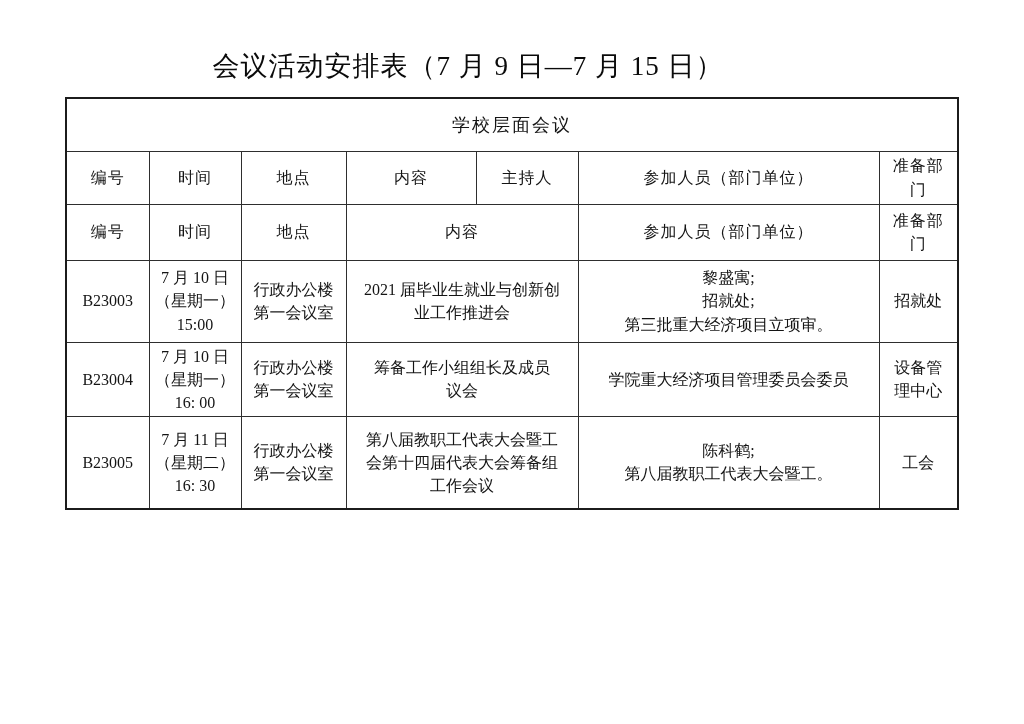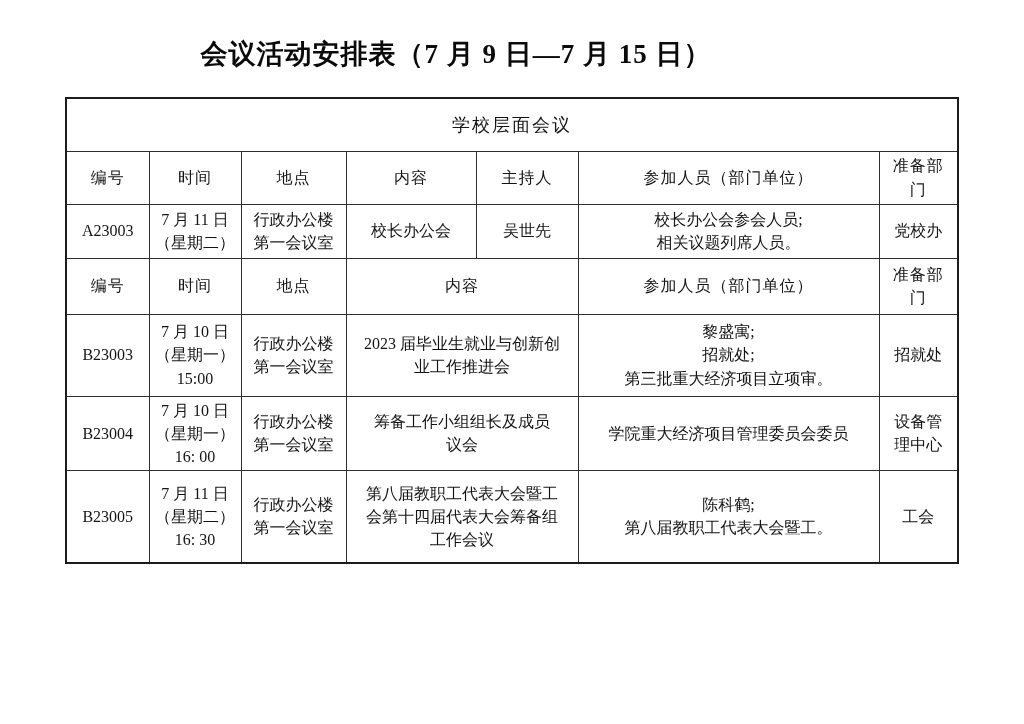--- a/index.html
+++ b/index.html
@@ -9,24 +9,24 @@
     font-family: "Liberation Serif", "DejaVu Serif", serif;
     color: #111;
     overflow: hidden;
   }
   .page { position: relative; width: 1024px; height: 724px; background: #fff; }
   .doc-title {
     position: absolute;
     top: 36px; left: 0; width: 912px;
     text-align: center;
     font-size: 27px;
-    font-weight: bold;
+    font-weight: normal;
     color: #0a0a0a;
     letter-spacing: 1px;
-    margin: 0;
+    margin: 12px;
   }
   table.schedule {
     position: absolute;
     top: 97px; left: 65px;
     width: 892px;
     border-collapse: collapse;
     table-layout: fixed;
     border: 2px solid #1c1c1c;
   }
   table.schedule td {
@@ -77,53 +77,41 @@
       <td class="th">编号</td>
       <td class="th">时间</td>
       <td class="th">地点</td>
       <td class="th">内容</td>
       <td class="th">主持人</td>
       <td class="th">参加人员（部门单位）</td>
       <td class="th">准备部
 门</td>
     </tr>
 
-    <tr style="height:54px">
-      <td>A23003</td>
-      <td>7 月 11 日
-（星期二）</td>
-      <td>行政办公楼
-第一会议室</td>
-      <td>校长办公会</td>
-      <td>吴世先</td>
-      <td>校长办公会参会人员;
-相关议题列席人员。</td>
-      <td>党校办</td>
-    </tr>
 
 
 
     <tr style="height:56px">
       <td class="th">编号</td>
       <td class="th">时间</td>
       <td class="th">地点</td>
       <td class="th" colspan="2">内容</td>
       <td class="th">参加人员（部门单位）</td>
       <td class="th">准备部
 门</td>
     </tr>
 
     <tr style="height:82px">
       <td>B23003</td>
       <td>7 月 10 日
 （星期一）
 15:00</td>
       <td>行政办公楼
 第一会议室</td>
-      <td colspan="2">2023 届毕业生就业与创新创
+      <td colspan="2">2021 届毕业生就业与创新创
 业工作推进会</td>
       <td>黎盛寓;
 招就处;
 第三批重大经济项目立项审。</td>
       <td>招就处</td>
     </tr>
 
     <tr style="height:66px">
       <td>B23004</td>
       <td>7 月 10 日

